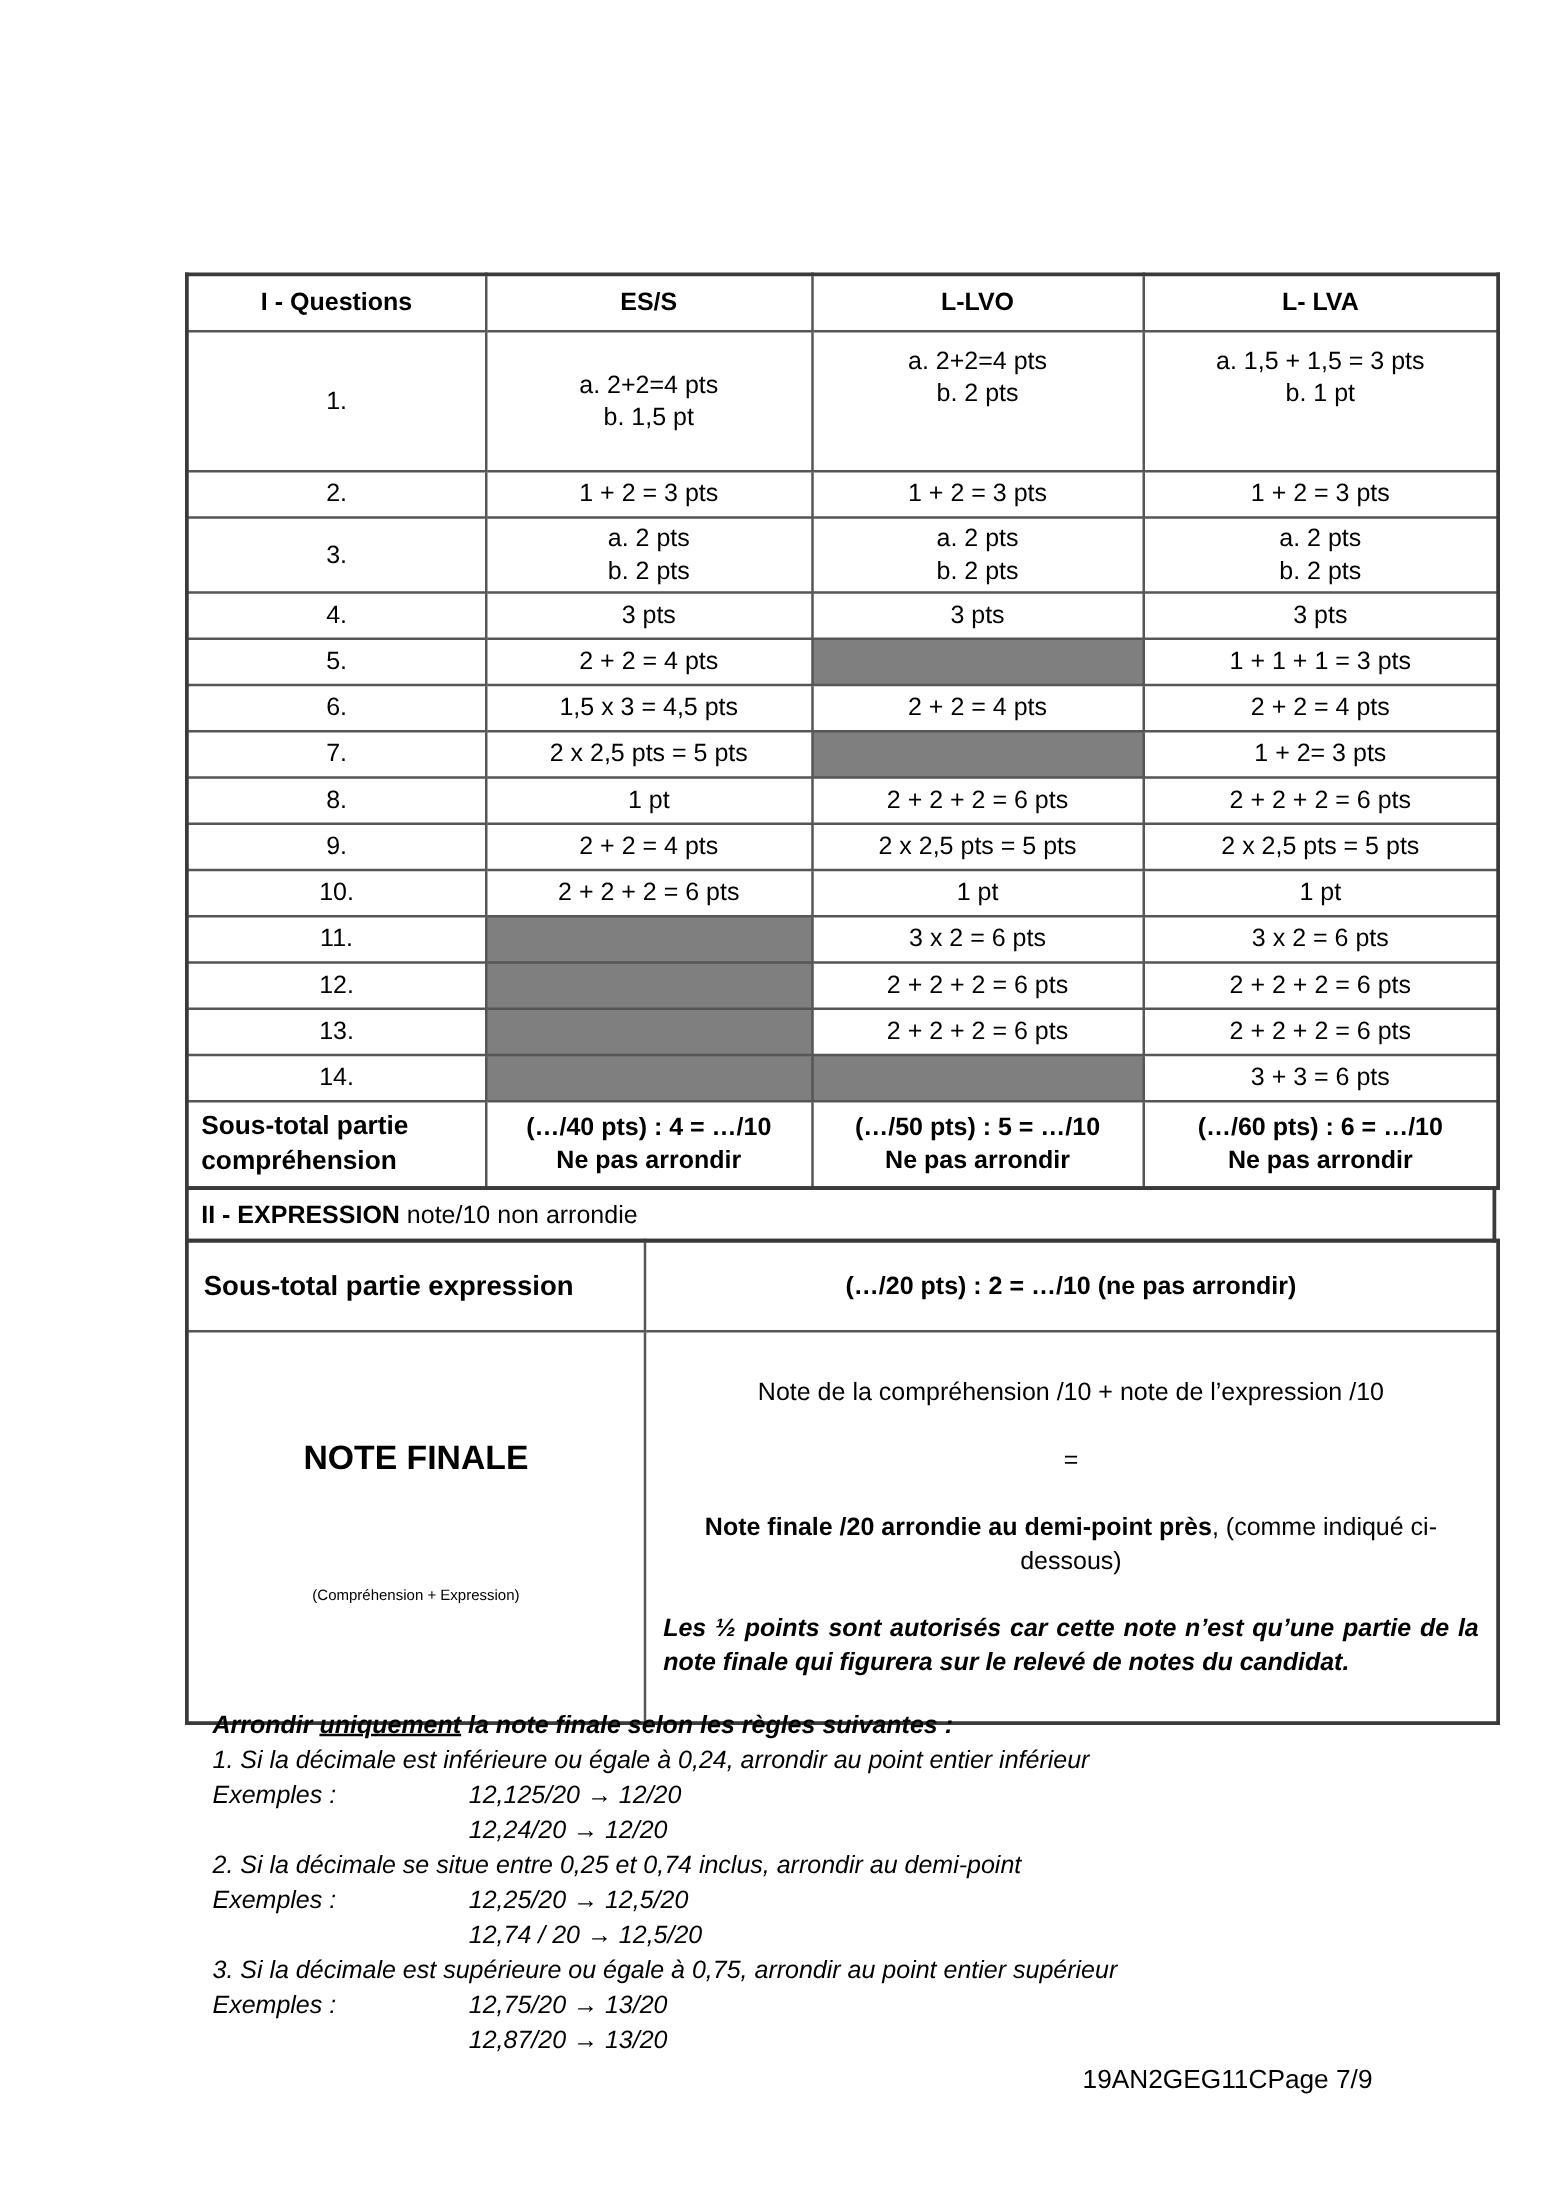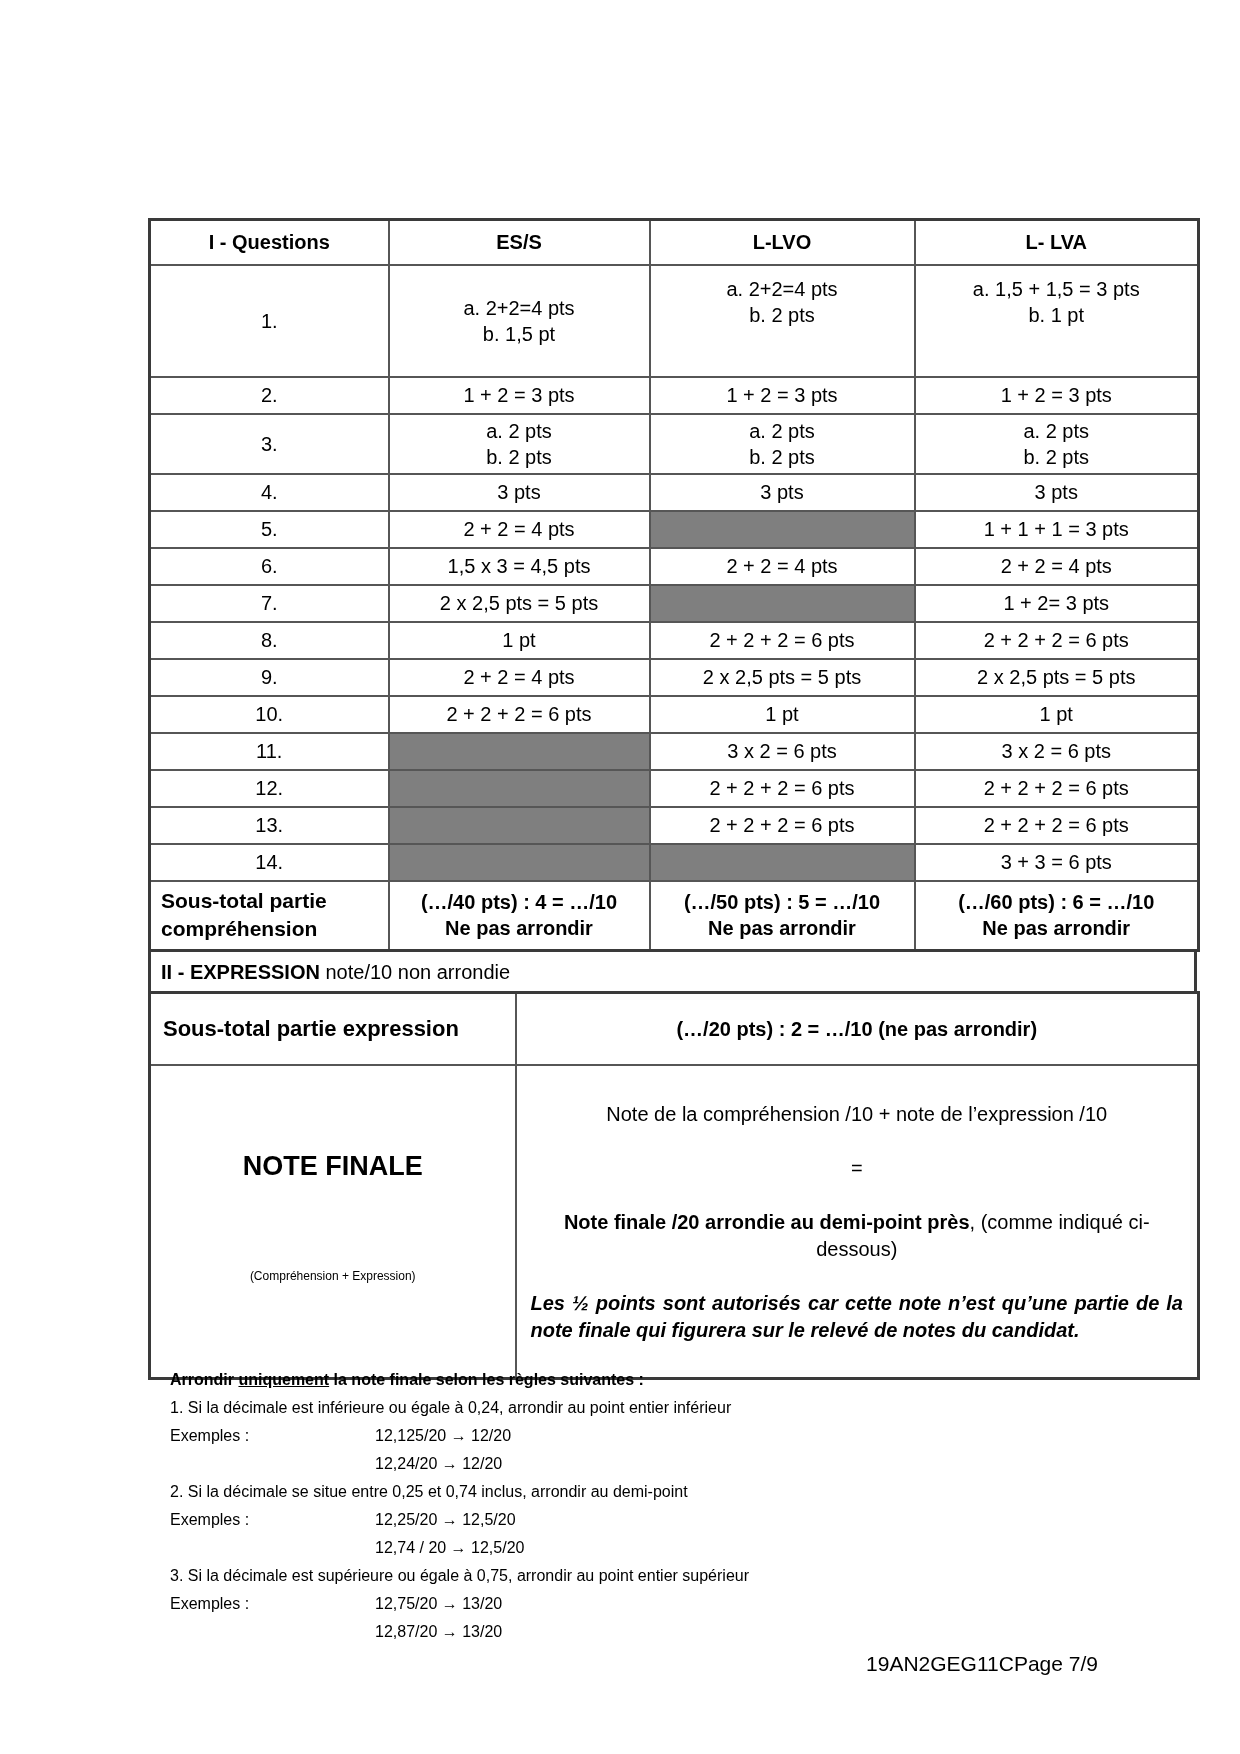--- a/index.html
+++ b/index.html
@@ -58,21 +58,21 @@
   td.expr-subtotal-value { font-weight: bold; }
 
   tr.nf-row { height: 196px; }
   td.nf-left { vertical-align: middle; }
   .nf-title { font-weight: bold; font-size: 27px; margin-bottom: 58px; }
   .nf-sub { font-size: 12px; }
   td.nf-right { vertical-align: top; text-align: left; padding: 8px 14px 6px 14px; line-height: 27px; }
   .nf-ctr { text-align: center; }
   .nf-just { text-align: justify; font-weight: bold; font-style: italic; }
 
-  .rules { position: absolute; top: 1366px; left: 170px; width: 940px; font-size: 16px; line-height: 28px; }
+  .rules { position: absolute; top: 1366px; left: 170px; width: 940px; font-size: 20px; line-height: 28px; font-style: italic; }
   .rules-heading { font-weight: bold; }
   .example-row .ex-label { display: inline-block; width: 205px; }
 
   .footer {
     position: absolute; top: 1652px; left: 146px; width: 952px;
     display: flex; justify-content: flex-end; font-size: 21px;
   }
 </style>
 </head>
 <body>

